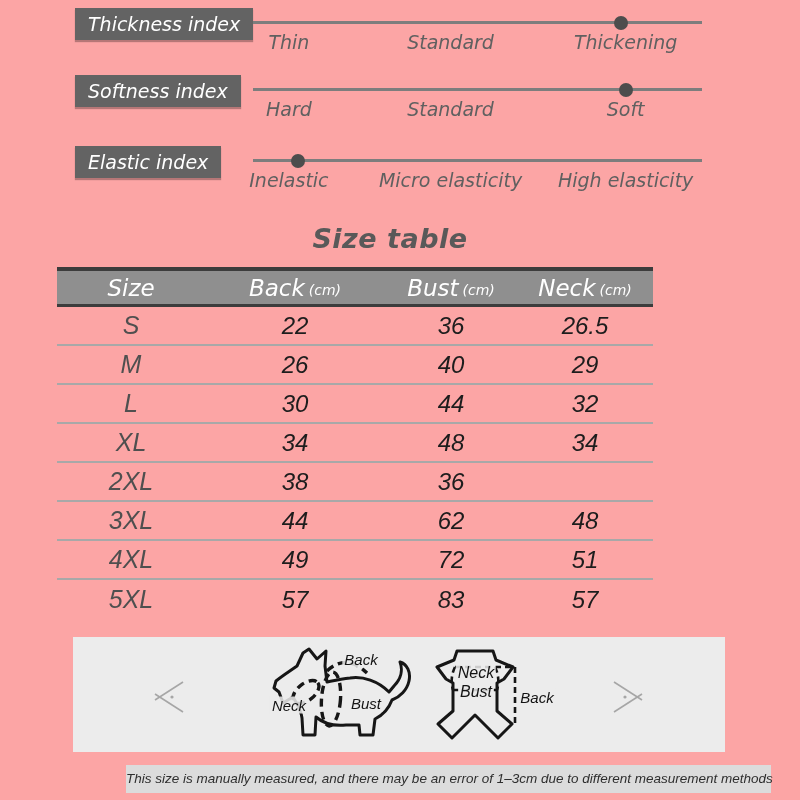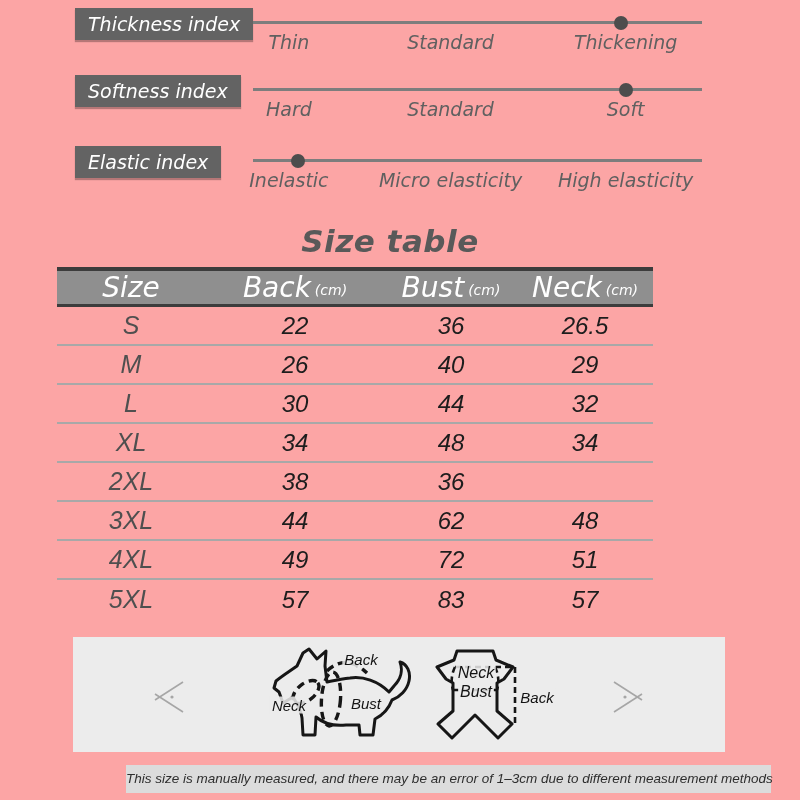--- a/index.html
+++ b/index.html
@@ -26,31 +26,31 @@
   }
   .tick {
     position:absolute; top:25px; transform:translateX(-50%);
     font-size:19px; color:#606060; white-space:nowrap;
   }
   .tick-0 { left:8%; } .tick-1 { left:44%; } .tick-2 { left:83%; }
 
   
   .size-title {
     position:absolute; top:223px; left:0; width:780px; text-align:center;
-    font-size:31px; font-weight:bold; color:#595959; letter-spacing:.5px;
+    font-size:27px; font-weight:bold; color:#595959; letter-spacing:.5px;
   }
 
   
   .size-table { position:absolute; left:57px; top:267px; width:596px; border-top:4px solid #3c3c3c; }
   .t-head {
     display:grid; grid-template-columns:148px 180px 132px 136px;
     height:36px; background:var(--headbg,#8f8f8f); border-bottom:3px solid #3c3c3c;
   }
   .th { display:flex; align-items:center; justify-content:center; color:#fff; }
-  .th .lbl { font-size:28px; }
+  .th .lbl { font-size:23px; }
   .th .unit { font-size:14px; margin-left:4px; padding-top:4px; }
   .t-row {
     display:grid; grid-template-columns:148px 180px 132px 136px;
     height:39px; border-bottom:2px solid #a8a8a8;
     font-family:"Liberation Sans", sans-serif;
   }
   .t-row:last-child { border-bottom:none; }
   .td { display:flex; align-items:center; justify-content:center; font-size:24px; color:#1d1d1d; }
   .td.size-col { color:#4f4f4f; font-size:25px; }
 

